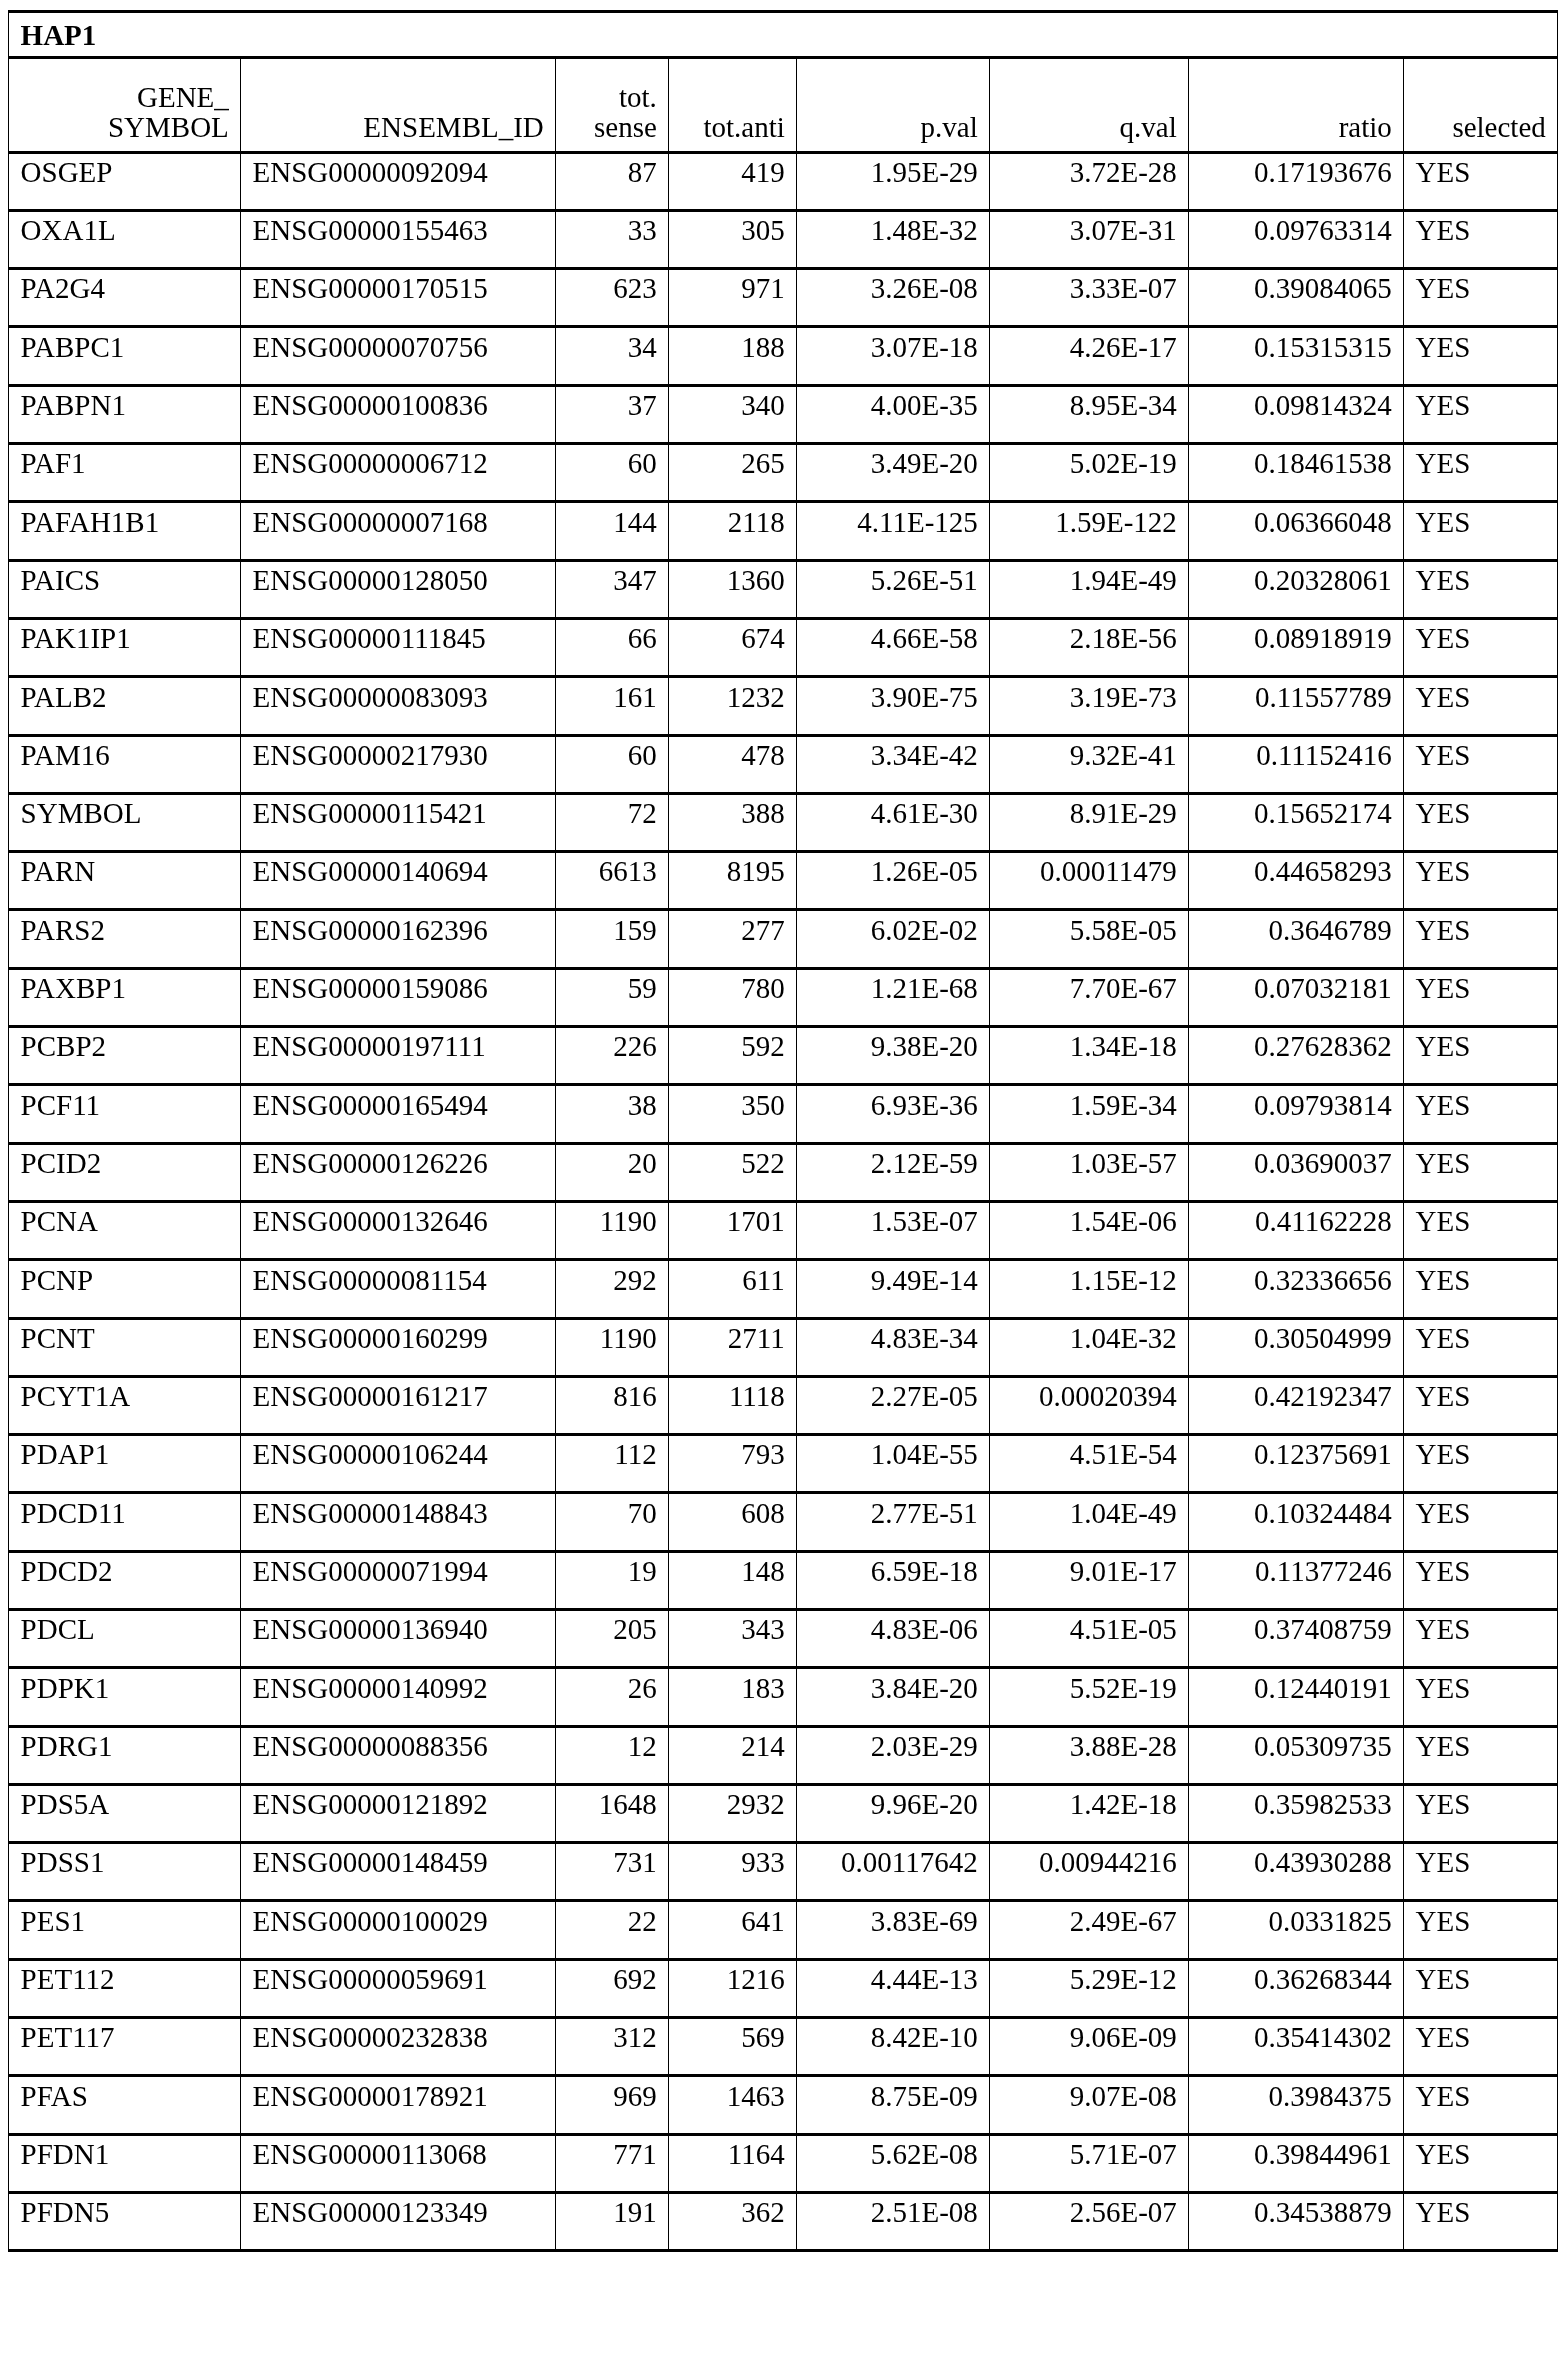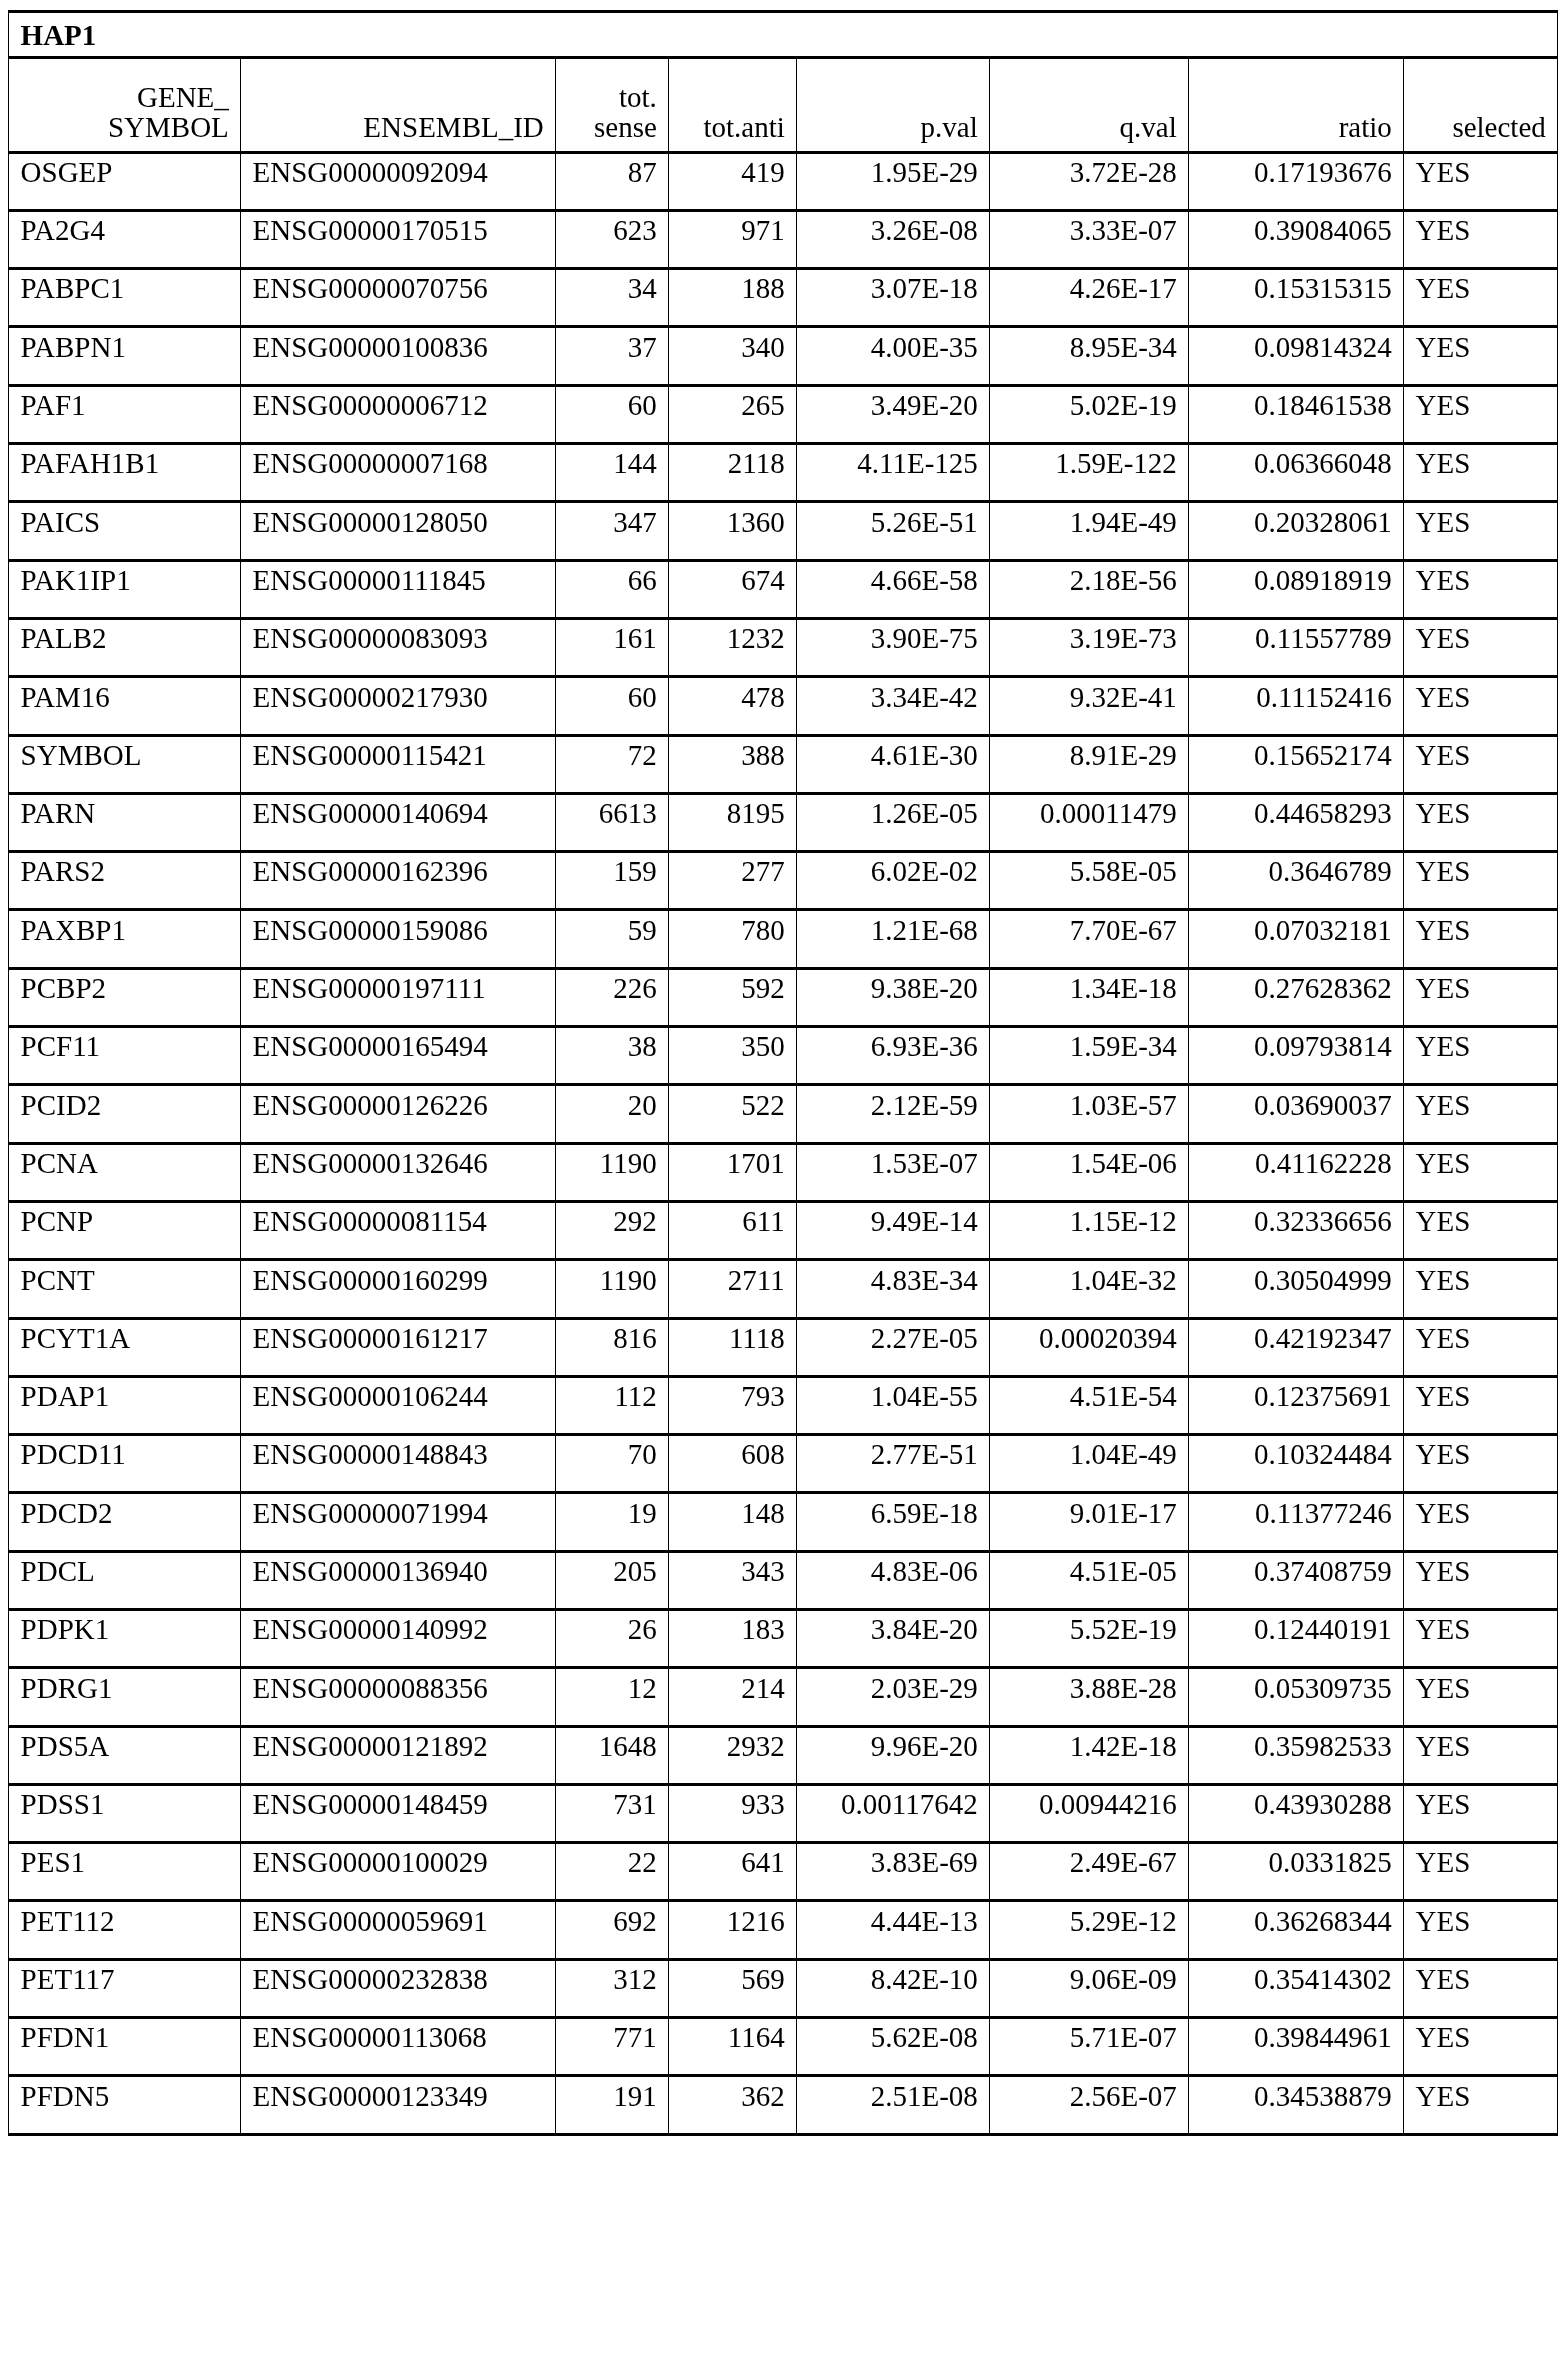--- a/index.html
+++ b/index.html
@@ -54,20 +54,30 @@
         <td class="txt">OSGEP</td>
         <td class="txt">ENSG00000092094</td>
         <td class="num">87</td>
         <td class="num">419</td>
         <td class="num">1.95E-29</td>
         <td class="num">3.72E-28</td>
         <td class="num">0.17193676</td>
         <td class="txt">YES</td>
       </tr>
       <tr class="data-row">
+        <td class="txt">OXA1L</td>
+        <td class="txt">ENSG00000155463</td>
+        <td class="num">33</td>
+        <td class="num">305</td>
+        <td class="num">1.48E-32</td>
+        <td class="num">3.07E-31</td>
+        <td class="num">0.09763314</td>
+        <td class="txt">YES</td>
+      </tr>
+      <tr class="data-row">
         <td class="txt">PA2G4</td>
         <td class="txt">ENSG00000170515</td>
         <td class="num">623</td>
         <td class="num">971</td>
         <td class="num">3.26E-08</td>
         <td class="num">3.33E-07</td>
         <td class="num">0.39084065</td>
         <td class="txt">YES</td>
       </tr>
       <tr class="data-row">
@@ -364,20 +374,30 @@
         <td class="txt">PET117</td>
         <td class="txt">ENSG00000232838</td>
         <td class="num">312</td>
         <td class="num">569</td>
         <td class="num">8.42E-10</td>
         <td class="num">9.06E-09</td>
         <td class="num">0.35414302</td>
         <td class="txt">YES</td>
       </tr>
       <tr class="data-row">
+        <td class="txt">PFAS</td>
+        <td class="txt">ENSG00000178921</td>
+        <td class="num">969</td>
+        <td class="num">1463</td>
+        <td class="num">8.75E-09</td>
+        <td class="num">9.07E-08</td>
+        <td class="num">0.3984375</td>
+        <td class="txt">YES</td>
+      </tr>
+      <tr class="data-row">
         <td class="txt">PFDN1</td>
         <td class="txt">ENSG00000113068</td>
         <td class="num">771</td>
         <td class="num">1164</td>
         <td class="num">5.62E-08</td>
         <td class="num">5.71E-07</td>
         <td class="num">0.39844961</td>
         <td class="txt">YES</td>
       </tr>
       <tr class="data-row">

